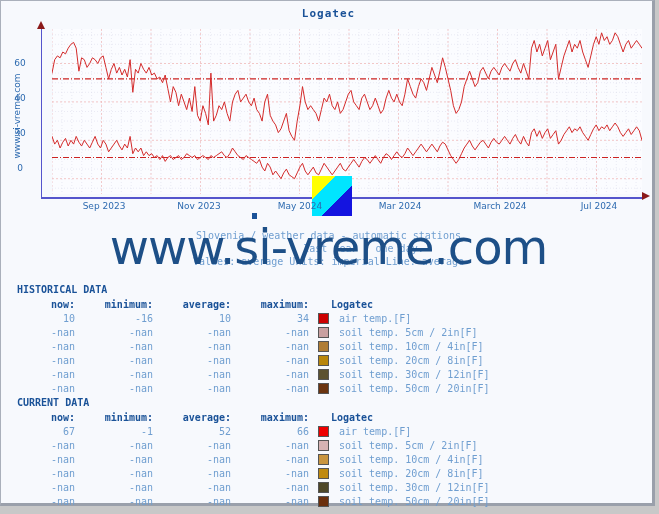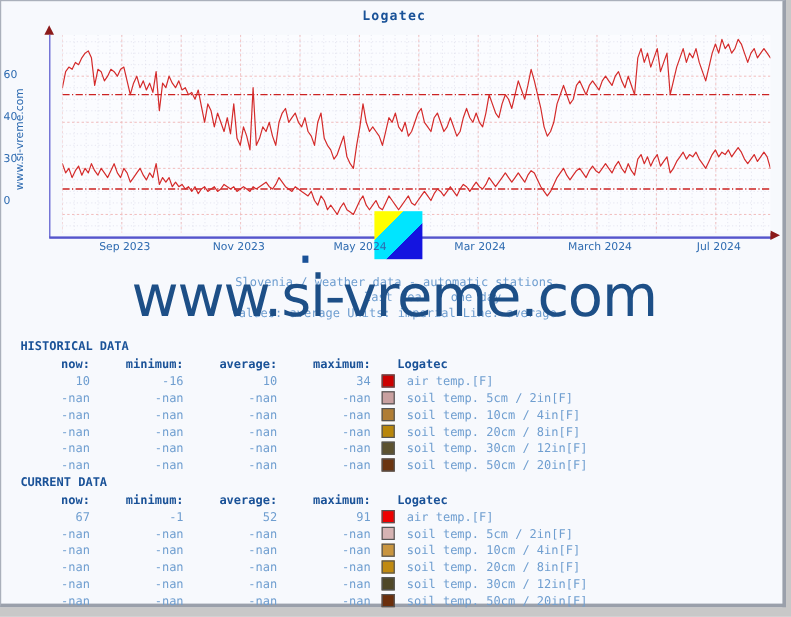--- a/index.html
+++ b/index.html
@@ -47,21 +47,21 @@
   .xaxis{
     position:absolute;left:40px;top:196px;width:602px;height:0;
     border-top:2px solid #5555cc;
   }
   .xarrow{
     position:absolute;left:641px;top:191px;width:0;height:0;
     border-top:4px solid transparent;border-bottom:4px solid transparent;
     border-left:8px solid #8b1a1a;
   }
   .ytick{
-    position:absolute;width:34px;text-align:left;
+    position:absolute;width:34px;text-align:center;
     font-size:9px;color:#2e6bb0;
     font-family:"DejaVu Sans","Liberation Sans",sans-serif;
   }
   .xtick{
     position:absolute;top:200px;
     font-size:9px;color:#2e6bb0;text-align:center;
     font-family:"DejaVu Sans","Liberation Sans",sans-serif;
   }
   .flag{
     position:absolute;left:311px;top:175px;width:40px;height:40px;
@@ -330,21 +330,21 @@
           <th class="c-avg">average:</th>
           <th class="c-max">maximum:</th>
           <th colspan="2" class="c-station">Logatec</th>
         </tr>
       </thead>
       <tbody id="curr-body">
           <tr>
             <td class="num">67</td>
             <td class="num">-1</td>
             <td class="num">52</td>
-            <td class="num">91</td>
+            <td class="num">66</td>
             <td class="swatch-cell"><span class="sw" style="background: rgb(238, 0, 0);"></span></td>
             <td class="lbl">air temp.[F]</td>
           </tr>
           <tr>
             <td class="num">-nan</td>
             <td class="num">-nan</td>
             <td class="num">-nan</td>
             <td class="num">-nan</td>
             <td class="swatch-cell"><span class="sw" style="background: rgb(214, 179, 179);"></span></td>
             <td class="lbl">soil temp. 5cm / 2in[F]</td>

